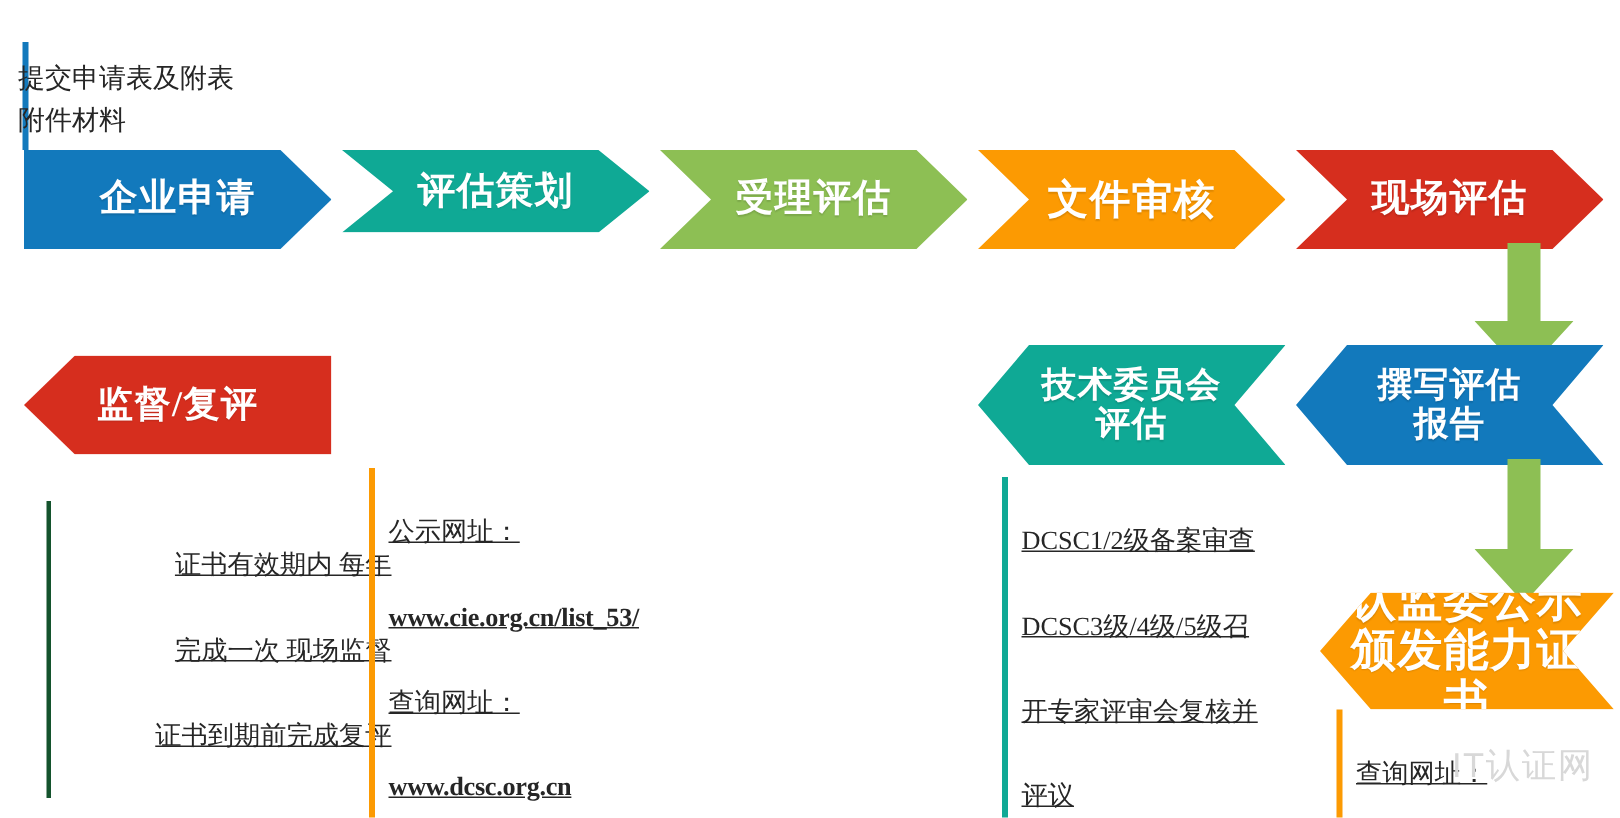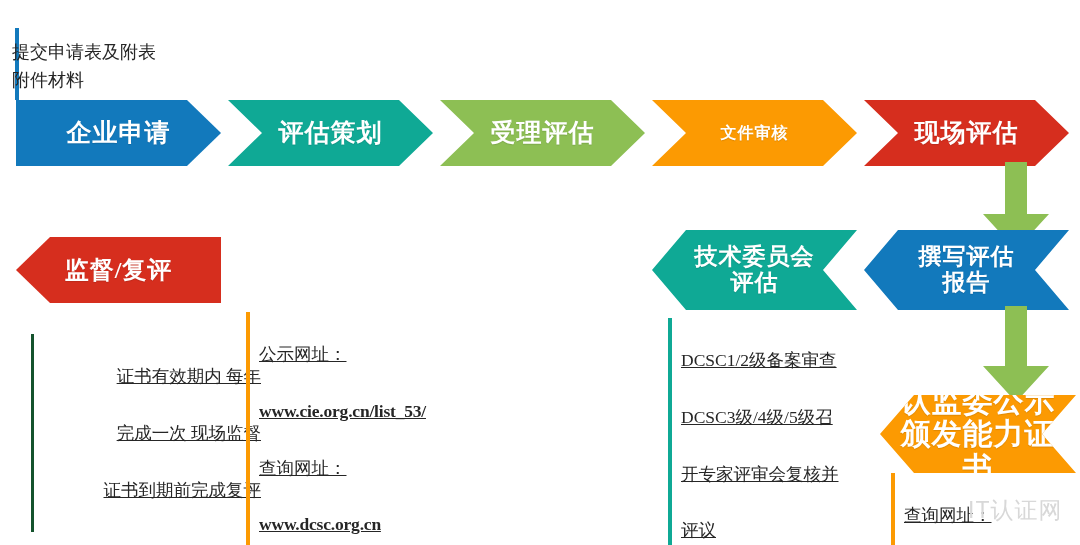--- a/index.html
+++ b/index.html
@@ -107,29 +107,29 @@
   <div class="bracket-line" style="left:15px; top:28px; width:4px; height:72px;"></div>
   <div class="top-note" style="left:12px; top:11px; width:330px;">
     <span class="ln">提交申请表及附表</span>
     <span class="ln">附件材料</span>
   </div>
 
   <div class="chev chev-right first" style="left:16px; top:100px; width:205px; height:66px; background:#1279BC; font-size:25px;">
     <span class="label">企业申请</span>
   </div>
 
-  <div class="chev chev-right" style="left:228px; top:100px; width:205px; height:66px; background:#0FA995; font-size:25px;">
+  <div class="chev chev-right" style="left:228px; top:100px; width:205px; height:55px; background:#0FA995; font-size:25px;">
     <span class="label">评估策划</span>
   </div>
 
   <div class="chev chev-right" style="left:440px; top:100px; width:205px; height:66px; background:#8DBF54; font-size:25px;">
     <span class="label">受理评估</span>
   </div>
 
-  <div class="chev chev-right" style="left:652px; top:100px; width:205px; height:66px; background:#FC9A02; font-size:16px;">
+  <div class="chev chev-right" style="left:652px; top:100px; width:205px; height:66px; background:#FC9A02; font-size:27px;">
     <span class="label">文件审核</span>
   </div>
 
   <div class="chev chev-right" style="left:864px; top:100px; width:205px; height:66px; background:#D62E1E; font-size:25px;">
     <span class="label">现场评估</span>
   </div>
 
   <svg class="down-arrow" style="left:983px; top:162px;" width="66" height="88" viewBox="0 0 66 88">
     <polygon points="22,0 44,0 44,52 66,52 33,88 0,52 22,52" fill="#8DBF54"></polygon>
   </svg>

